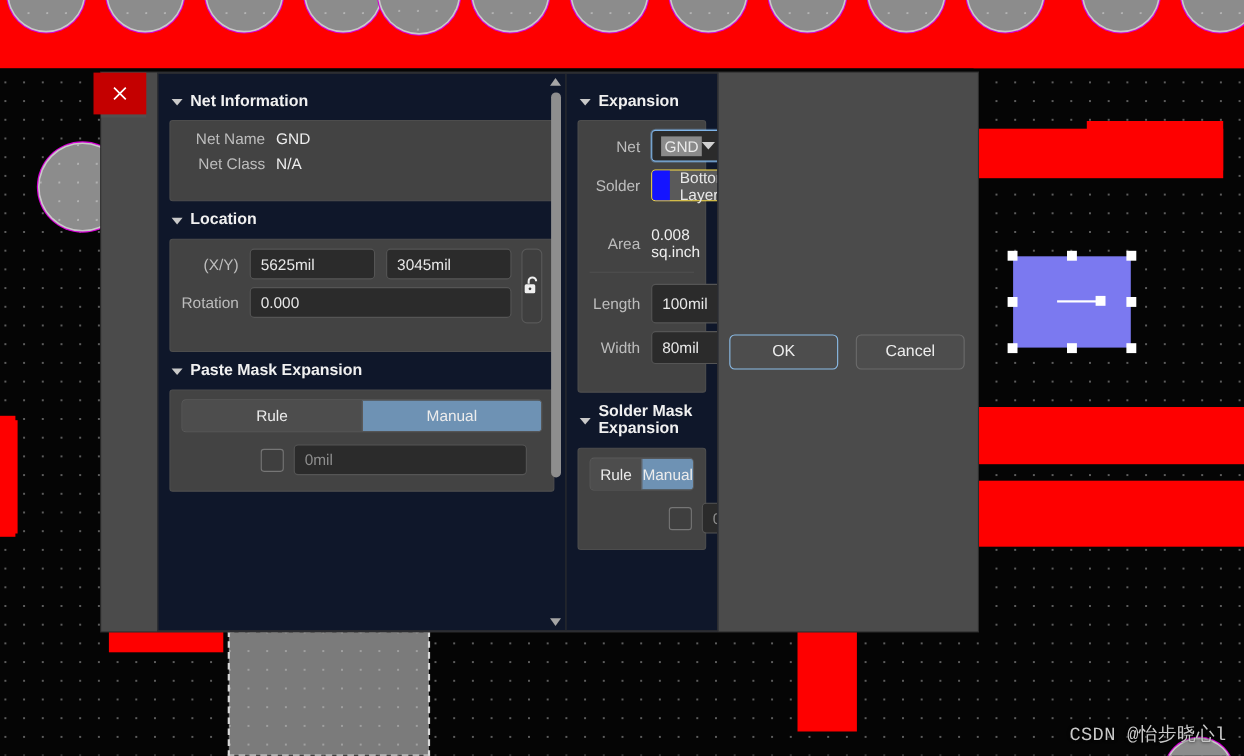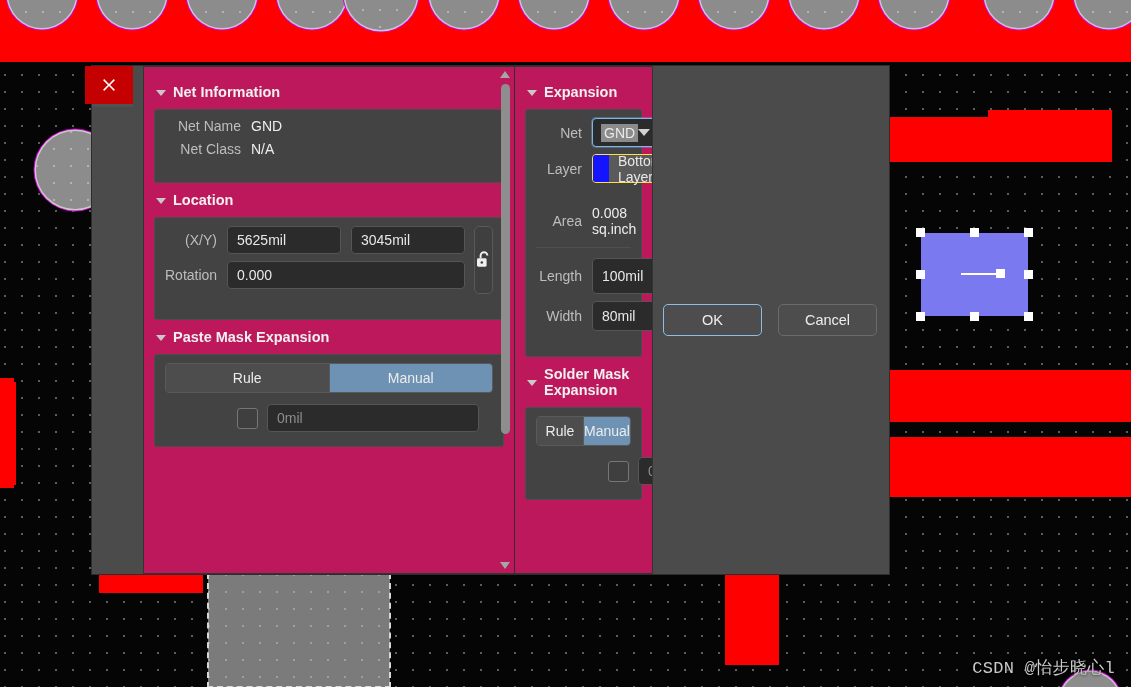--- a/index.html
+++ b/index.html
@@ -128,21 +128,21 @@
     display: flex;
     align-items: center;
     justify-content: center;
     cursor: pointer;
   }
   #close-button svg { display: block; }
 
   #body-area {
     flex: 1 1 auto;
     margin: 0 10px;
-    background: #be185d;
+    background: #0f172a;
     border: 1px solid #343434;
     display: flex;
     overflow: hidden;
   }
   .pane {
     position: relative;
     overflow: hidden;
   }
   #left-pane {
     width: 370px;
@@ -518,21 +518,21 @@
             <div class="row">
               <span class="lbl" style="width:46px">Net</span>
               <div class="combo focused" style="flex:1 1 auto;">
                 <span class="ctext selected-text">GND</span>
                 <span style="flex:1 1 auto"></span>
                 <span class="arrow"></span>
               </div>
             </div>
 
             <div class="row">
-              <span class="lbl" style="width:46px">Layer</span>
+              <span class="lbl" style="width:46px">Solder</span>
               <div class="combo layer" style="flex:1 1 auto;">
                 <span class="layer-swatch"></span>
                 <span class="ctext">Bottom Layer</span>
                 <span class="arrow"></span>
               </div>
             </div>
 
             <div class="row" style="margin-top:22px;">
               <span class="lbl" style="width:46px">Area</span>
               <span class="val-static">0.008 sq.inch</span>

